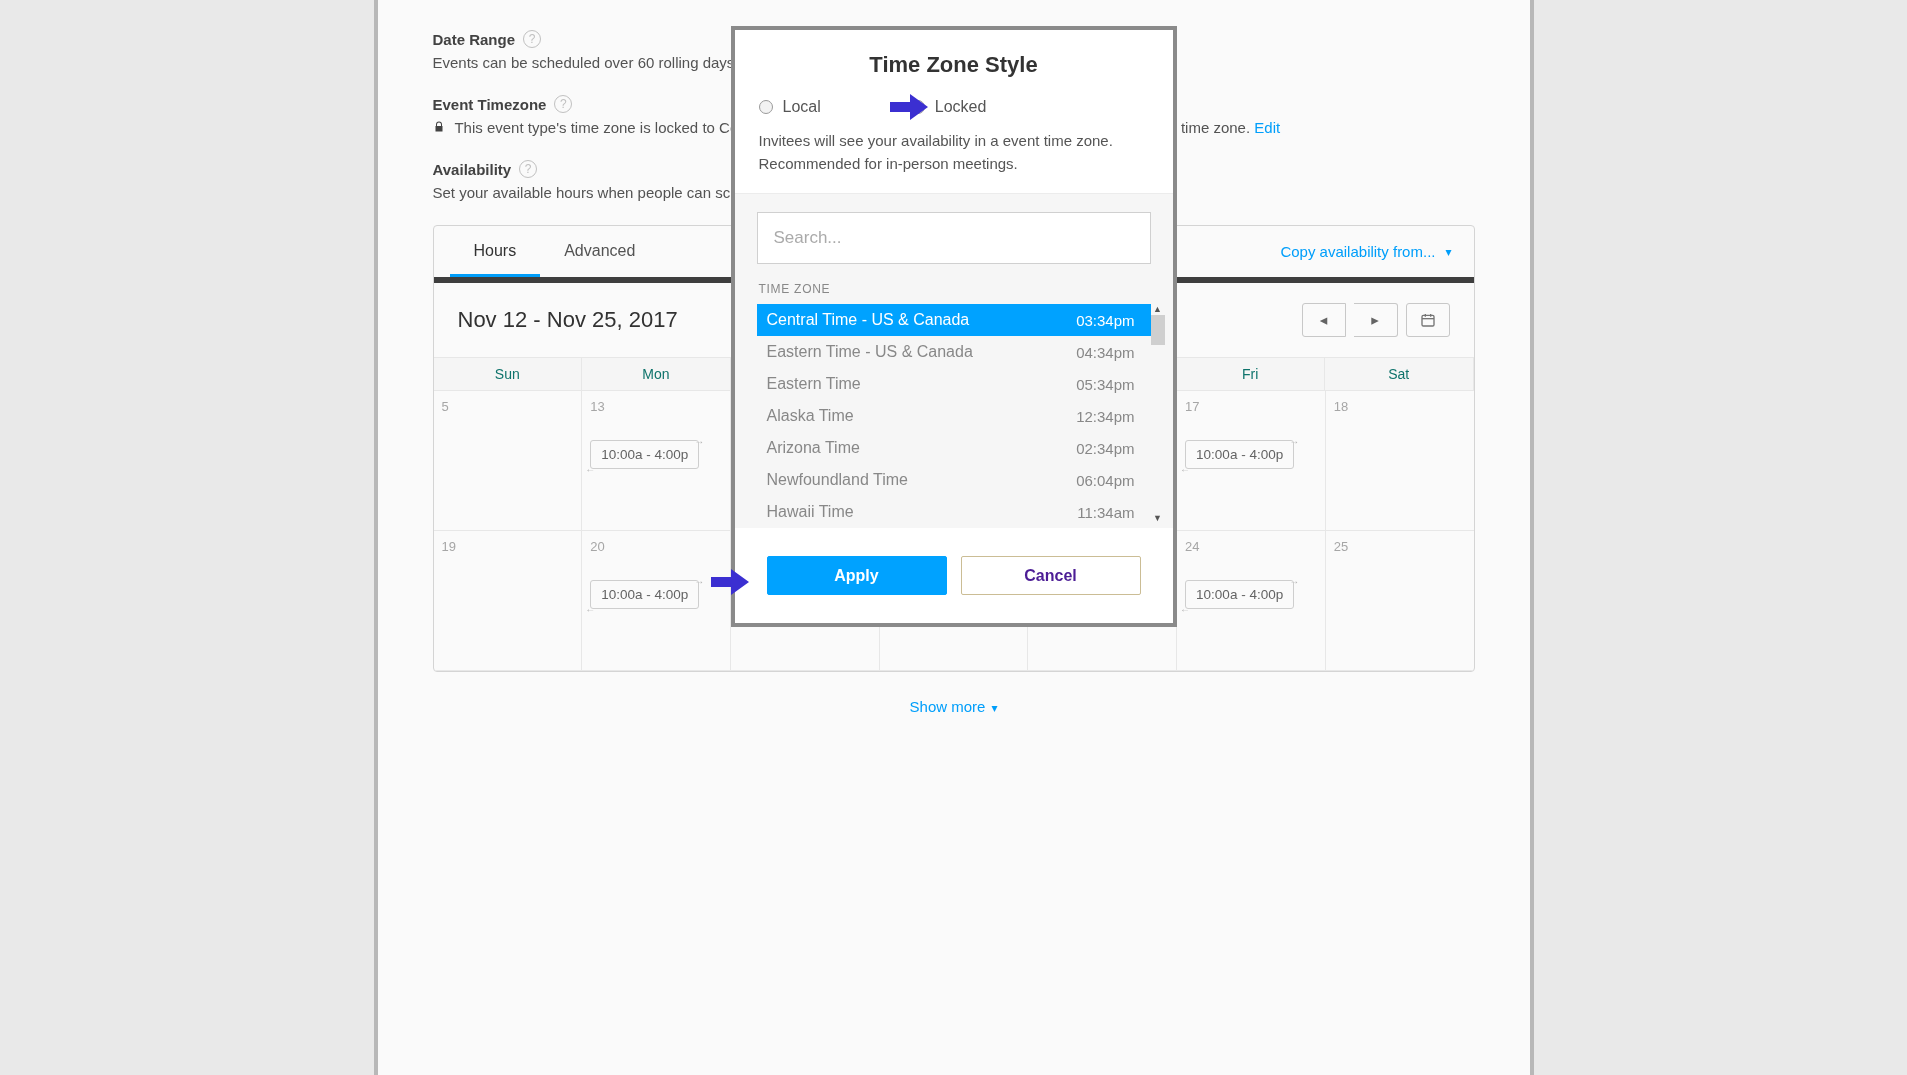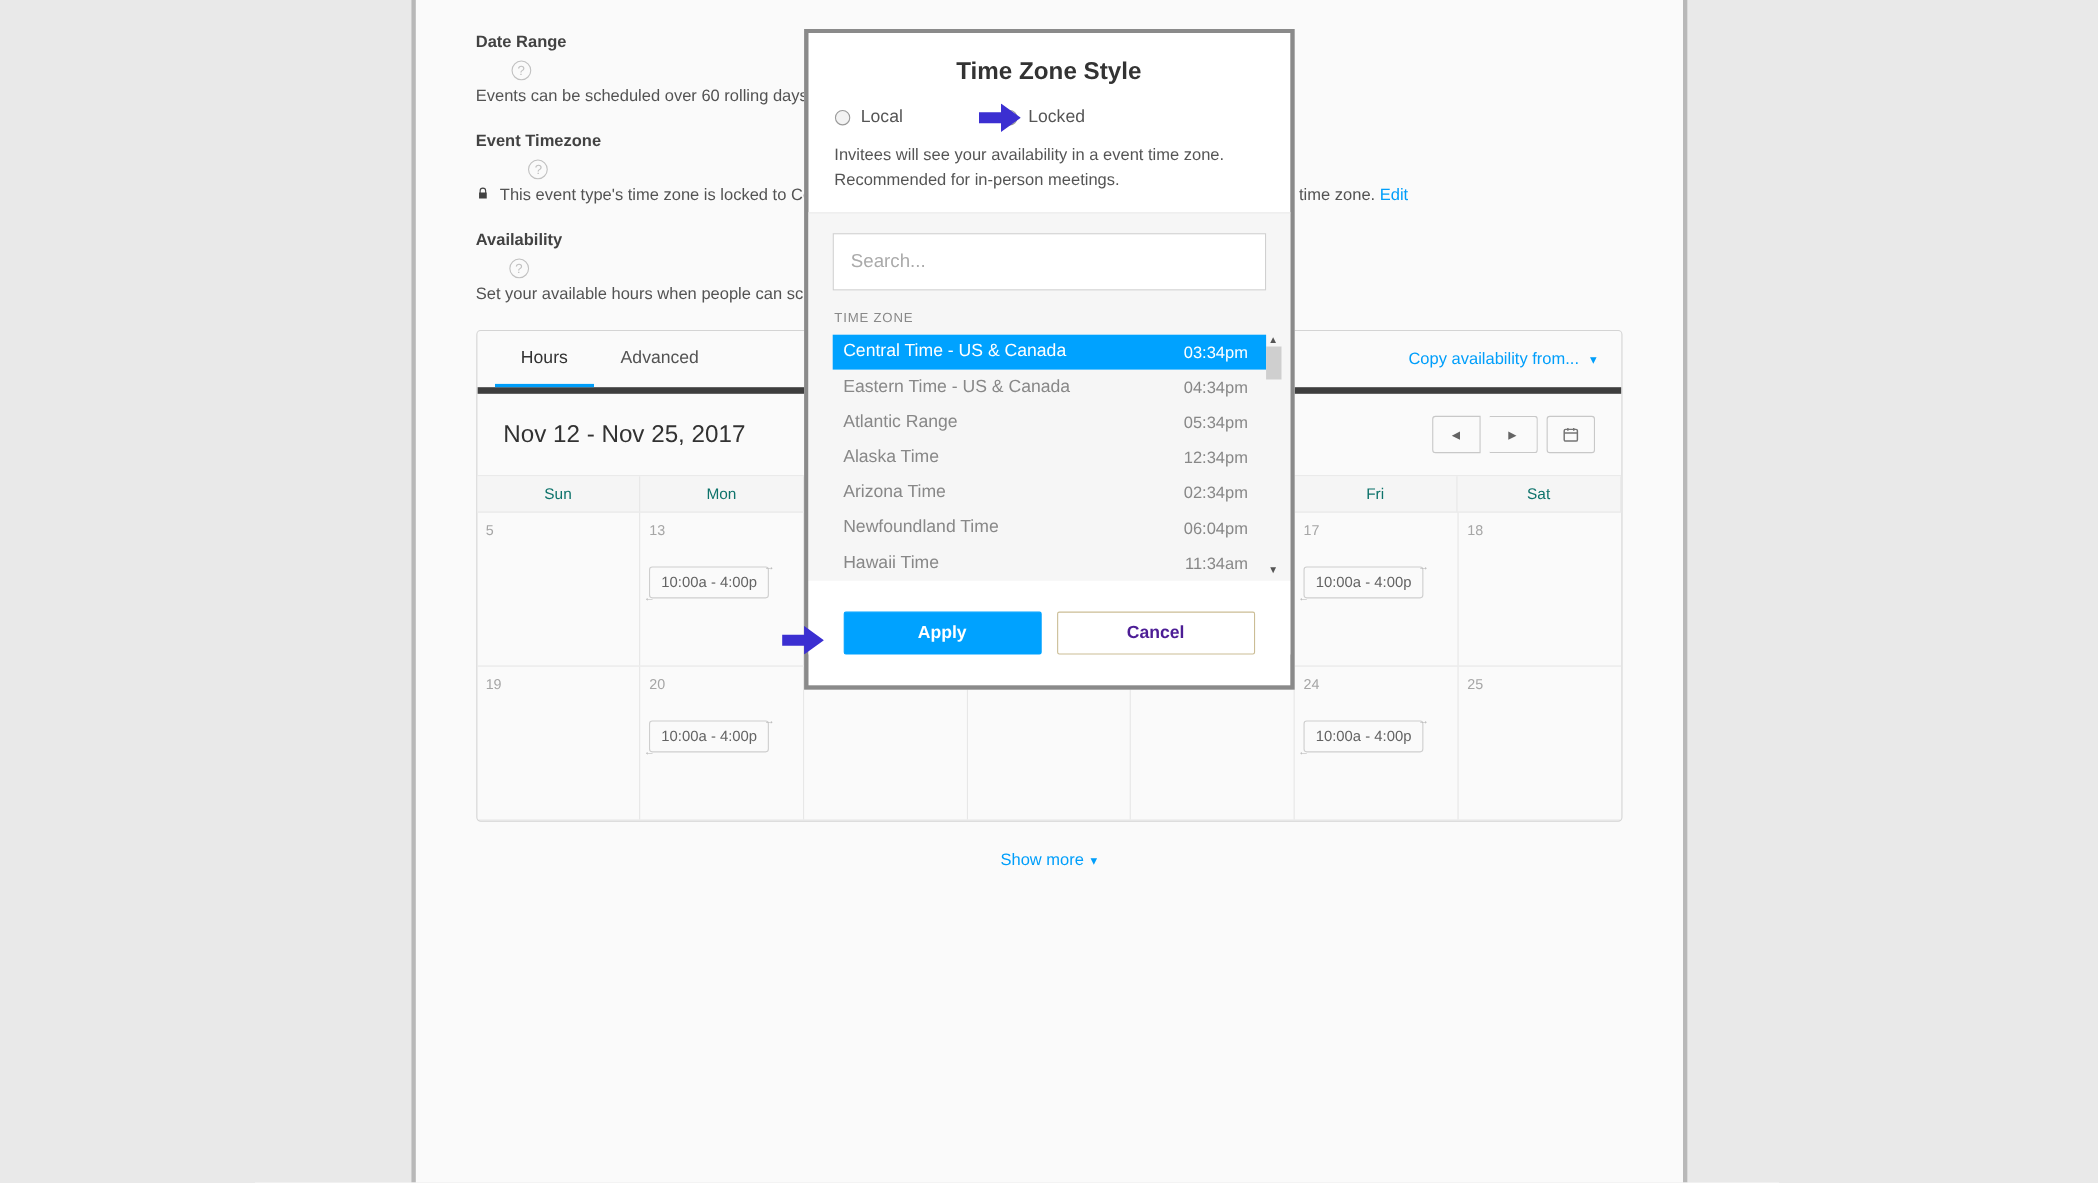--- a/index.html
+++ b/index.html
@@ -20,21 +20,20 @@
     position: relative;
   }
   .section-title {
     font-weight: 700;
     color: #444;
     font-size: 15px;
     display: inline-flex;
     align-items: center;
     gap: 8px;
     margin-bottom: 6px;
-    flex-direction: column;
   }
   .help-circle {
     display: inline-flex;
     align-items: center;
     justify-content: center;
     width: 18px; height: 18px;
     border: 1px solid #c5c5c5;
     border-radius: 50%;
     color: #c5c5c5;
     font-size: 12px;
@@ -522,21 +521,21 @@
           <div class="tz-list" id="tz-list">
               <div class="tz-item selected">
                 <span>Central Time - US &amp; Canada</span>
                 <span class="time">03:34pm</span>
               </div>
               <div class="tz-item">
                 <span>Eastern Time - US &amp; Canada</span>
                 <span class="time">04:34pm</span>
               </div>
               <div class="tz-item">
-                <span>Atlantic Range</span>
+                <span>Eastern Time</span>
                 <span class="time">05:34pm</span>
               </div>
               <div class="tz-item">
                 <span>Alaska Time</span>
                 <span class="time">12:34pm</span>
               </div>
               <div class="tz-item">
                 <span>Arizona Time</span>
                 <span class="time">02:34pm</span>
               </div>

